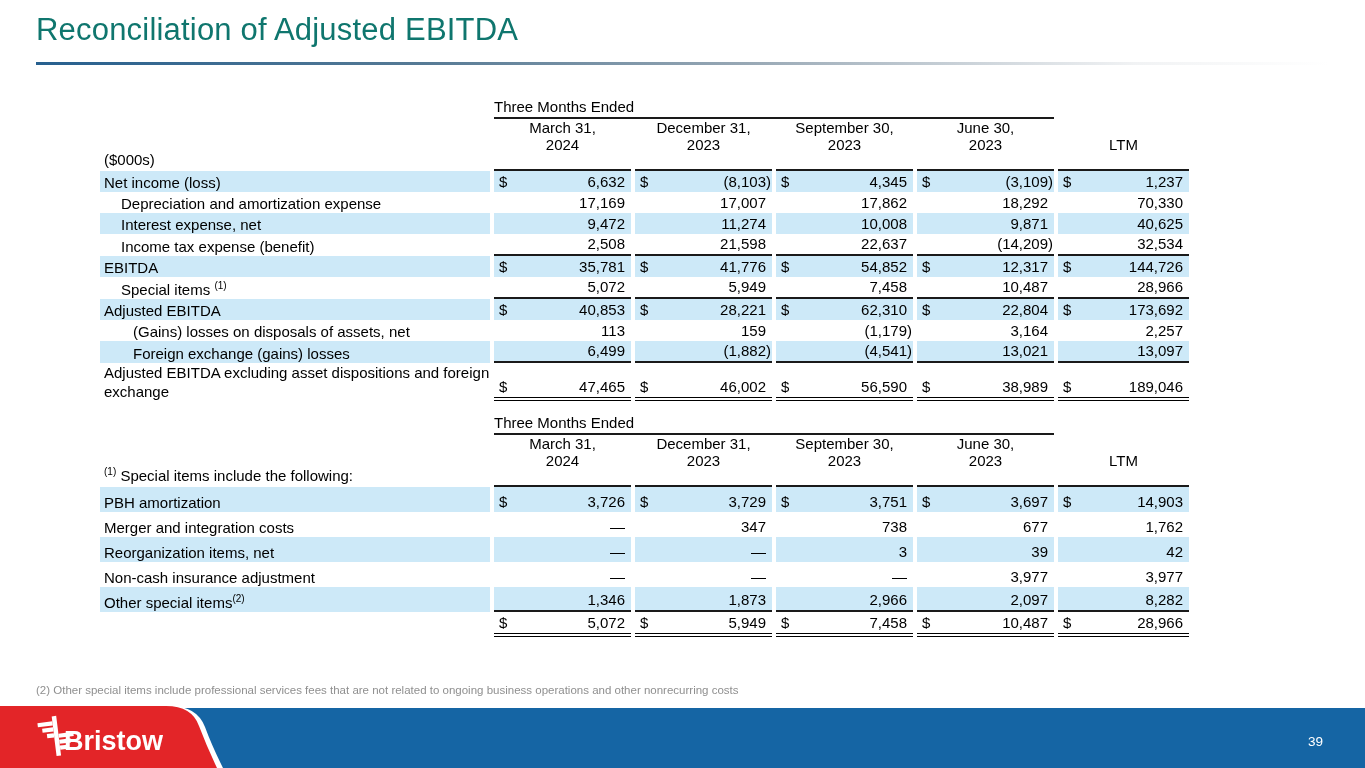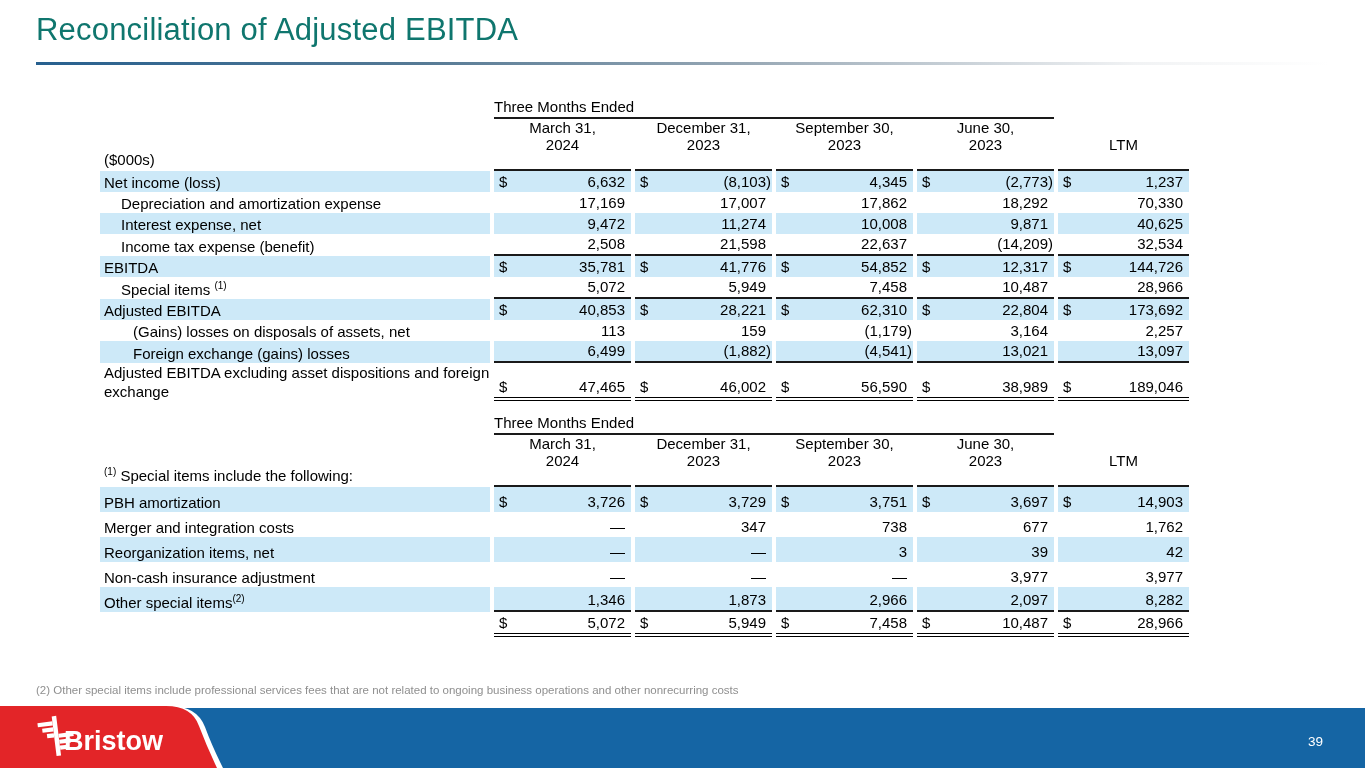--- a/index.html
+++ b/index.html
@@ -119,21 +119,21 @@
           </td>
           <td class="num">
             <div class="cw">
               <span class="cur">$</span>
               <span class="val">4,345</span>
             </div>
           </td>
           <td class="num">
             <div class="cw">
               <span class="cur">$</span>
-              <span class="val neg">(2,773)</span>
+              <span class="val neg">(3,109)</span>
             </div>
           </td>
           <td class="num">
             <div class="cw">
               <span class="cur">$</span>
               <span class="val">1,237</span>
             </div>
           </td>
         </tr>
         <tr class="dr">

